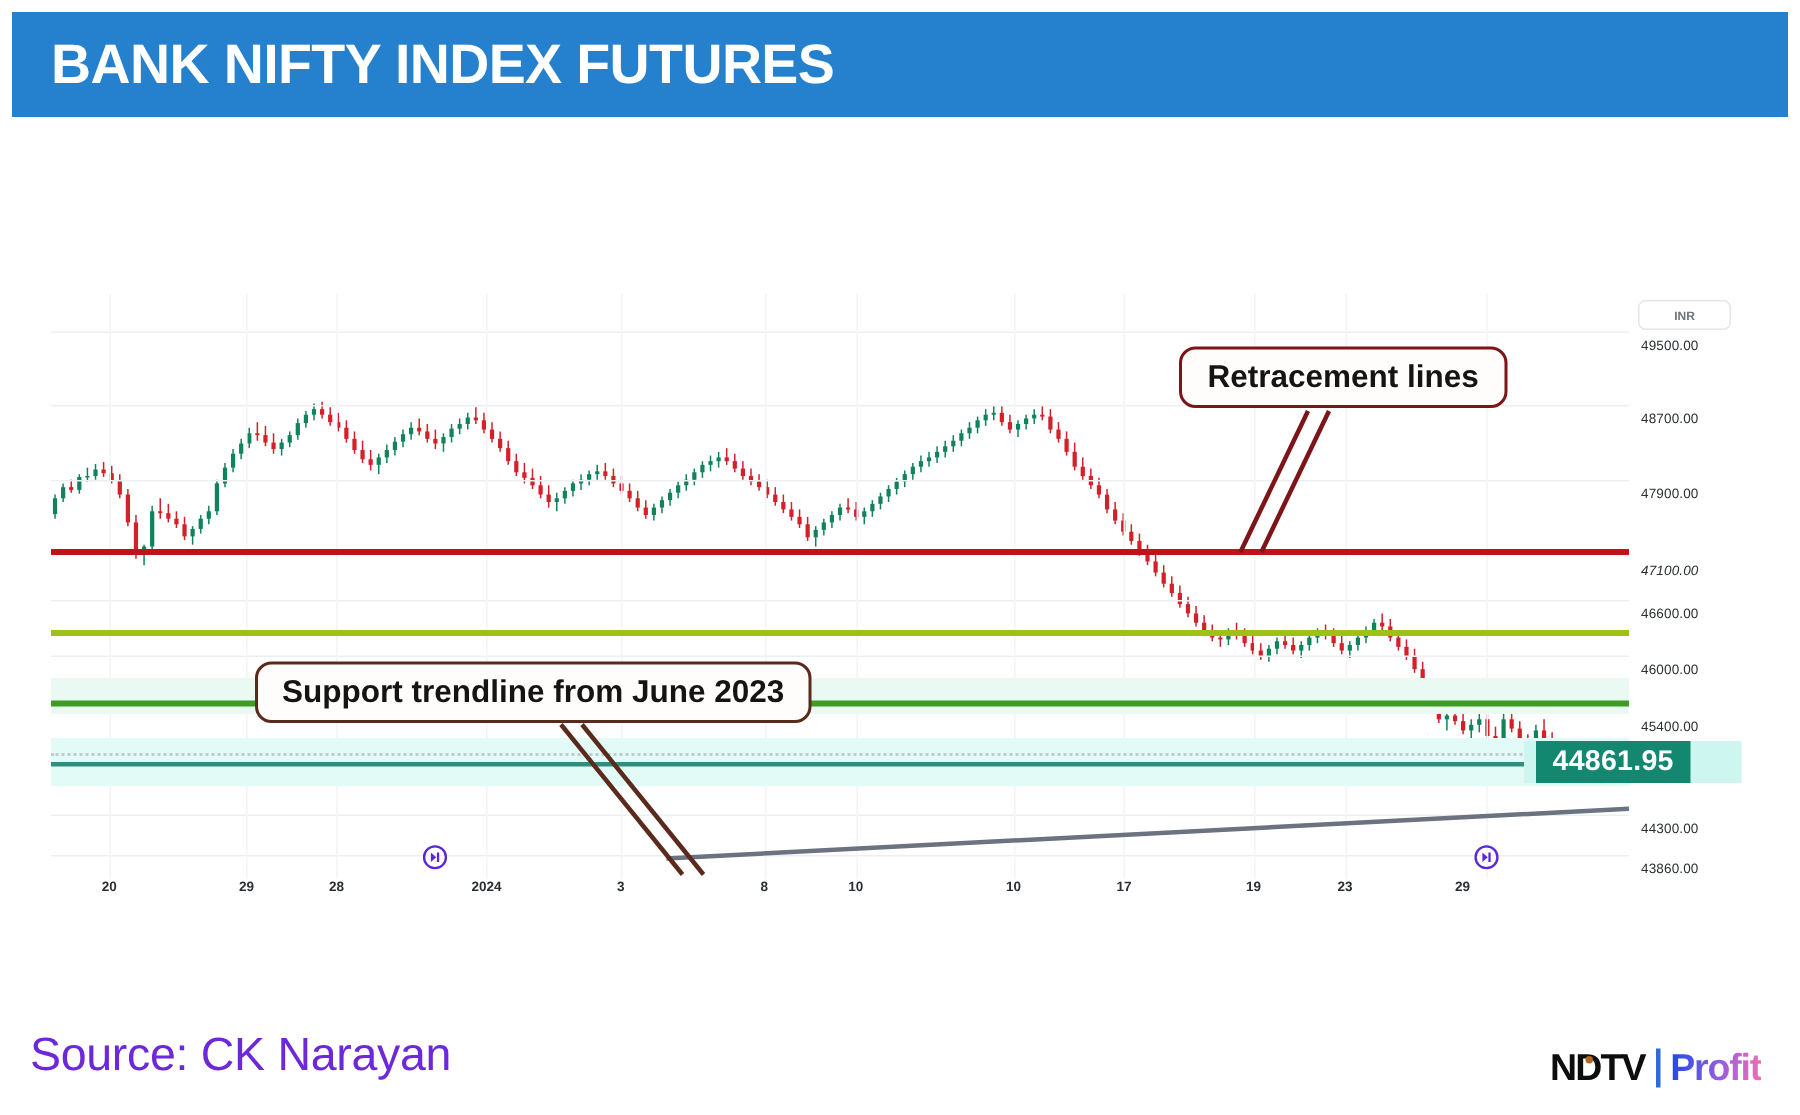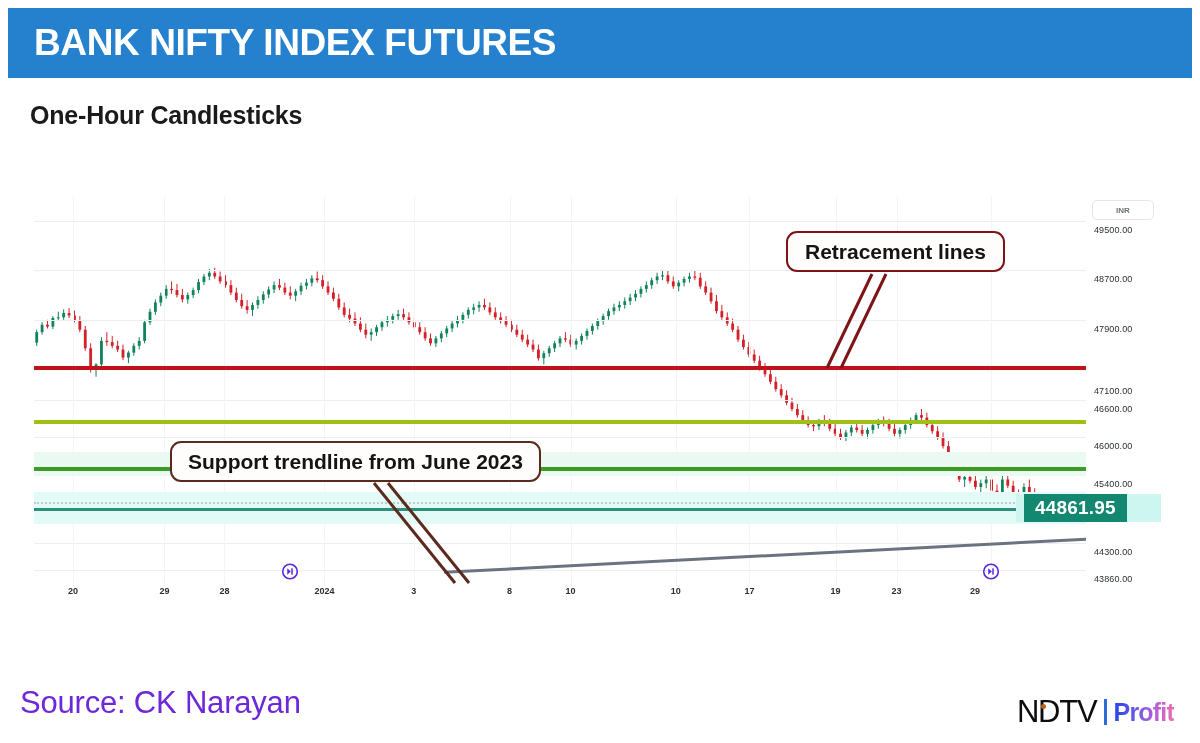--- a/index.html
+++ b/index.html
@@ -148,21 +148,21 @@
   
   .source {
     position: absolute; left: 20px; top: 685px;
     font-size: 31px; color: #6d28d9; letter-spacing: -0.2px;
   }
   .logo {
     position: absolute; right: 26px; top: 697px;
     display: flex; align-items: center; height: 30px;
   }
   .logo-ndtv {
-    font-size: 31px; font-weight: 400; color: #0d0d0d;
+    font-size: 25px; font-weight: 700; color: #0d0d0d;
     letter-spacing: -1.2px; position: relative;
   }
   .logo-dot {
     position: absolute; left: 24px; top: 7px;
     width: 5px; height: 5px; border-radius: 50%;
     background: #b5651d;
   }
   .logo-sep {
     width: 3px; height: 26px; background: #2f6bd8; margin: 0 7px;
   }
@@ -175,21 +175,20 @@
 </style>
 </head>
 <body>
 
 <div id="root">
 
   <div class="header-bar">
     <div class="header-title">BANK NIFTY INDEX FUTURES</div>
   </div>
 
-  <div class="subtitle">One-Hour Candlesticks</div>
 
   <div class="chart-area">
     <div class="chart-plot" id="plot">
       <svg id="candle-svg" width="1052" height="390">
           <line x1="2.6974358974358976" x2="2.6974358974358976" y1="133.71428571428572" y2="149.80952380952382" stroke="#11835c" stroke-width="1"></line>
           <rect x="1.29" y="136.19" width="2.81" height="10.52" fill="#11835c"></rect>
           <line x1="8.092307692307692" x2="8.092307692307692" y1="126.28571428571429" y2="138.66666666666669" stroke="#11835c" stroke-width="1"></line>
           <rect x="6.69" y="128.76" width="2.81" height="7.43" fill="#11835c"></rect>
           <line x1="13.487179487179489" x2="13.487179487179489" y1="123.8095238095238" y2="132.47619047619048" stroke="#d32029" stroke-width="1"></line>
           <rect x="12.08" y="128.76" width="2.81" height="1.86" fill="#d32029"></rect>
@@ -582,21 +581,21 @@
     <svg class="trendline" id="trend-svg" viewBox="0 0 1052 390" preserveAspectRatio="none">
         <line x1="410.28000000000003" y1="376.34999999999997" x2="1052" y2="343.2" stroke="#6b7280" stroke-width="3"></line>
       </svg>
   </div>
 
   <div class="price-scale" id="price-scale">
     <div class="inr-pill">INR</div>
   <div class="price-tick" style="top: 28.8px;">49500.00</div>
       <div class="price-tick" style="top: 78.3px;">48700.00</div>
       <div class="price-tick" style="top: 127.8px;">47900.00</div>
-      <div class="price-tick" style="top: 190px;">47100.00</div>
+      <div class="price-tick" style="top: 179px; font-style: italic;">47100.00</div>
       <div class="price-tick" style="top: 208.3px;">46600.00</div>
       <div class="price-tick" style="top: 245.4px;">46000.00</div>
       <div class="price-tick" style="top: 282.6px;">45400.00</div>
       <div class="price-tick" style="top: 350.7px;">44300.00</div>
       <div class="price-tick" style="top: 377.9px;">43860.00</div>
       <div class="price-tag-halo" style="top: 297.9px; left: -70px; width: 145px;"></div>
       <div class="price-tag" style="top: 297.9px; left: -62px;">44861.95</div>
     </div>
 
   <div class="x-axis" id="x-axis">

